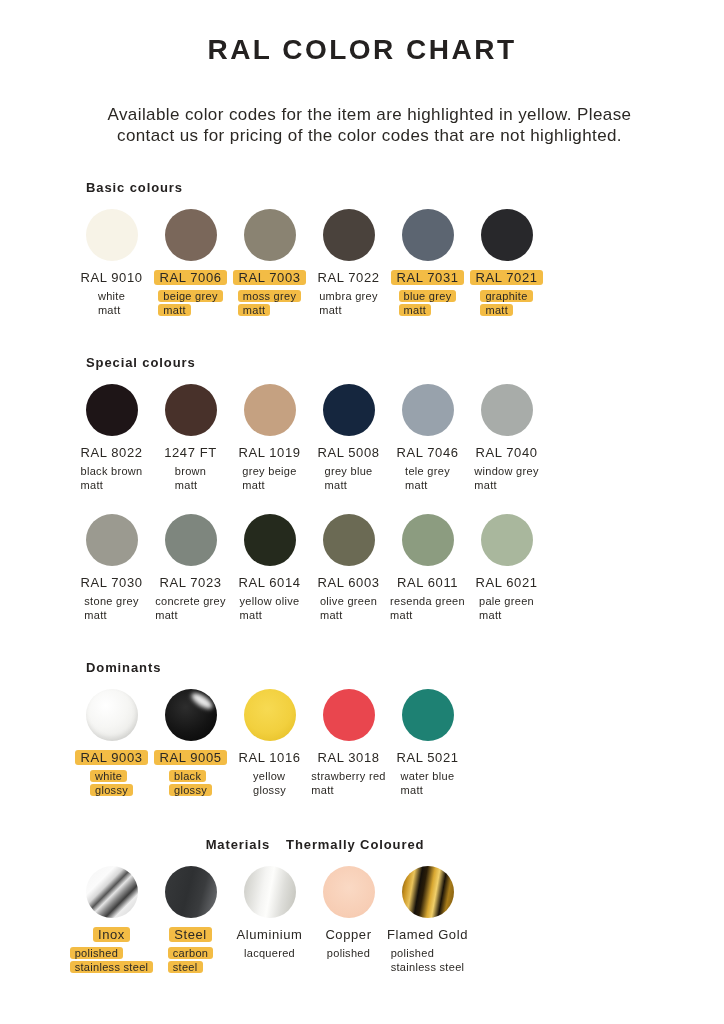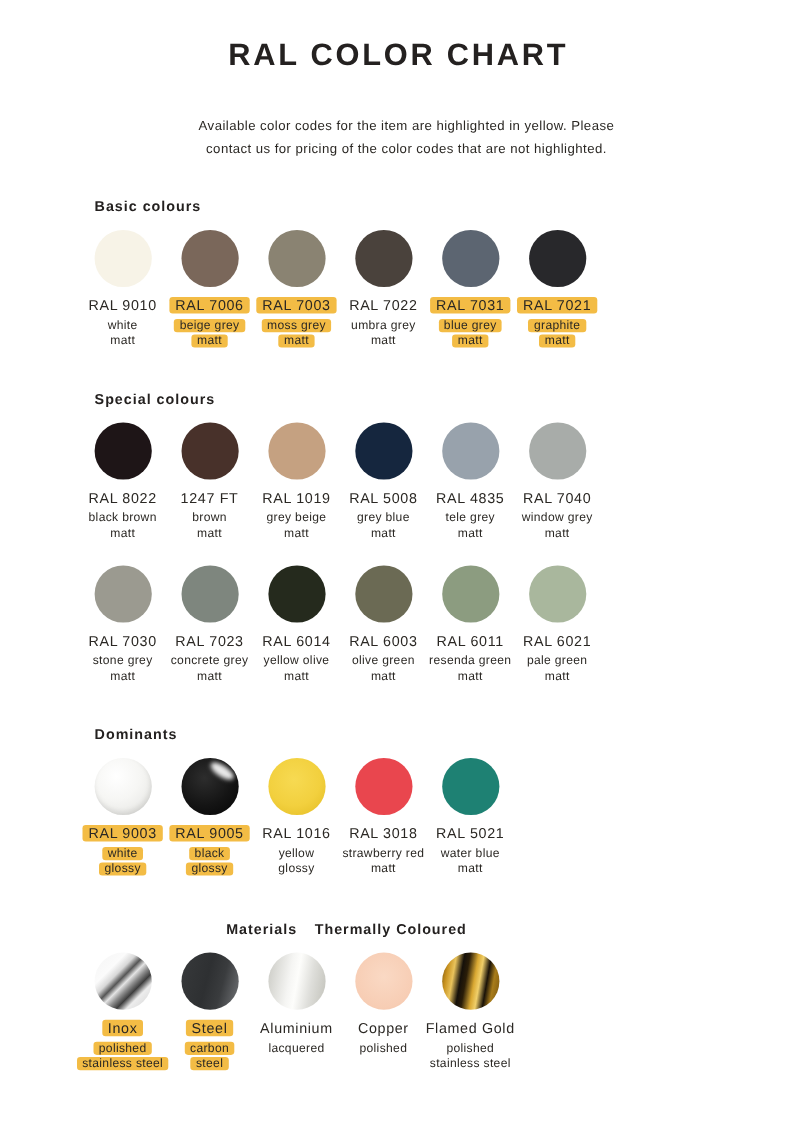--- a/index.html
+++ b/index.html
@@ -10,21 +10,21 @@
     color:var(--ink, #2B2824);
   }
   .page { width:724px; height:1024px; padding-top:34px; }
 
   .title {
     text-align:center; font-size:28px; font-weight:bold;
     letter-spacing:2.5px; color:#242120;
   }
   .subtitle {
     margin-top:38px; text-align:center;
-    font-size:12px; letter-spacing:0.4px; line-height:21px; color:#2B2824;margin-left:15px;
+    font-size:17px; letter-spacing:0.4px; line-height:21px; color:#2B2824;margin-left:15px;
   }
 
   .content { padding-left:72px; }
   section.sec-basic    { margin-top:34px; }
   section.sec-special  { margin-top:38px; }
   section.sec-dominants{ margin-top:38px; }
   section.sec-materials{ margin-top:40px; }
 
   .sec-header {
     font-size:13px; font-weight:bold; letter-spacing:0.9px;
@@ -35,21 +35,21 @@
   .materials-headers .sec-header:first-child { margin-left:14px; }
   .materials-headers .sec-header.thermal { margin-right:2px; }
 
   .row { display:flex; margin-top:14px; }
   .row.row-gap { margin-top:22px; }
 
   .cell { flex:0 0 79px; width:79px; display:flex; flex-direction:column; align-items:center; }
   .circle { width:52px; height:52px; border-radius:50%; flex:0 0 52px; }
 
   .code-line { margin-top:9px; font-size:13px; letter-spacing:0.6px; line-height:16px; white-space:nowrap; }
-  .names { margin-top:3px; text-align:center; }
+  .names { margin-top:3px; }
   .name-line { font-size:11px; letter-spacing:0.3px; line-height:14px; white-space:nowrap; }
 
   .hl {
     background:var(--hl, #F3BC45);
     border-radius:3px; padding:0 5px;
   }
 
   
   .finish-flat { background:var(--c); }
 
@@ -192,21 +192,21 @@
           <div class="cell">
     <div class="circle finish-flat" style="--c: #15263E;"></div>
     <div class="code-line"><span>RAL 5008</span></div>
     <div class="names">
               <div class="name-line"><span>grey blue</span></div>
               <div class="name-line"><span>matt</span></div>
             </div>
   </div>
           <div class="cell">
     <div class="circle finish-flat" style="--c: #98A2AC;"></div>
-    <div class="code-line"><span>RAL 4835</span></div>
+    <div class="code-line"><span>RAL 7046</span></div>
     <div class="names">
               <div class="name-line"><span>tele grey</span></div>
               <div class="name-line"><span>matt</span></div>
             </div>
   </div>
           <div class="cell">
     <div class="circle finish-flat" style="--c: #A8ACA9;"></div>
     <div class="code-line"><span>RAL 7040</span></div>
     <div class="names">
               <div class="name-line"><span>window grey</span></div>

